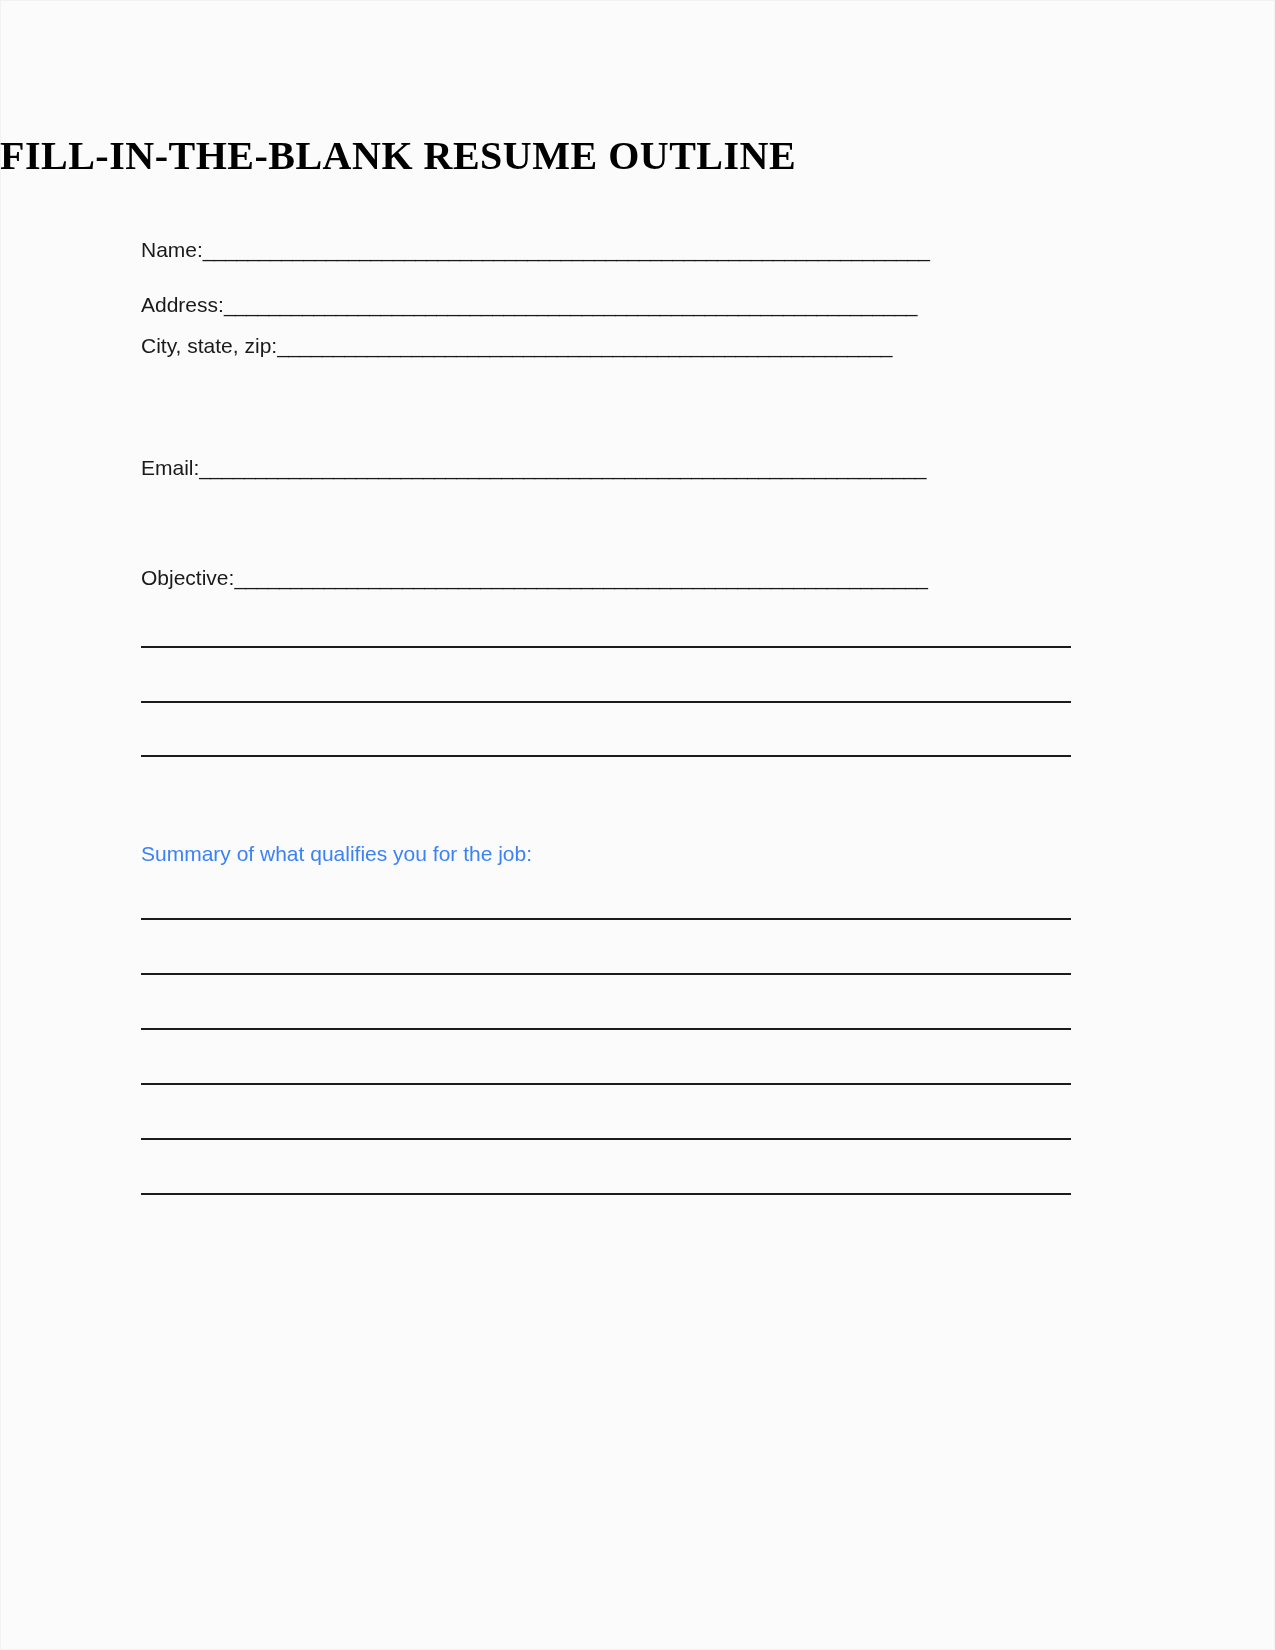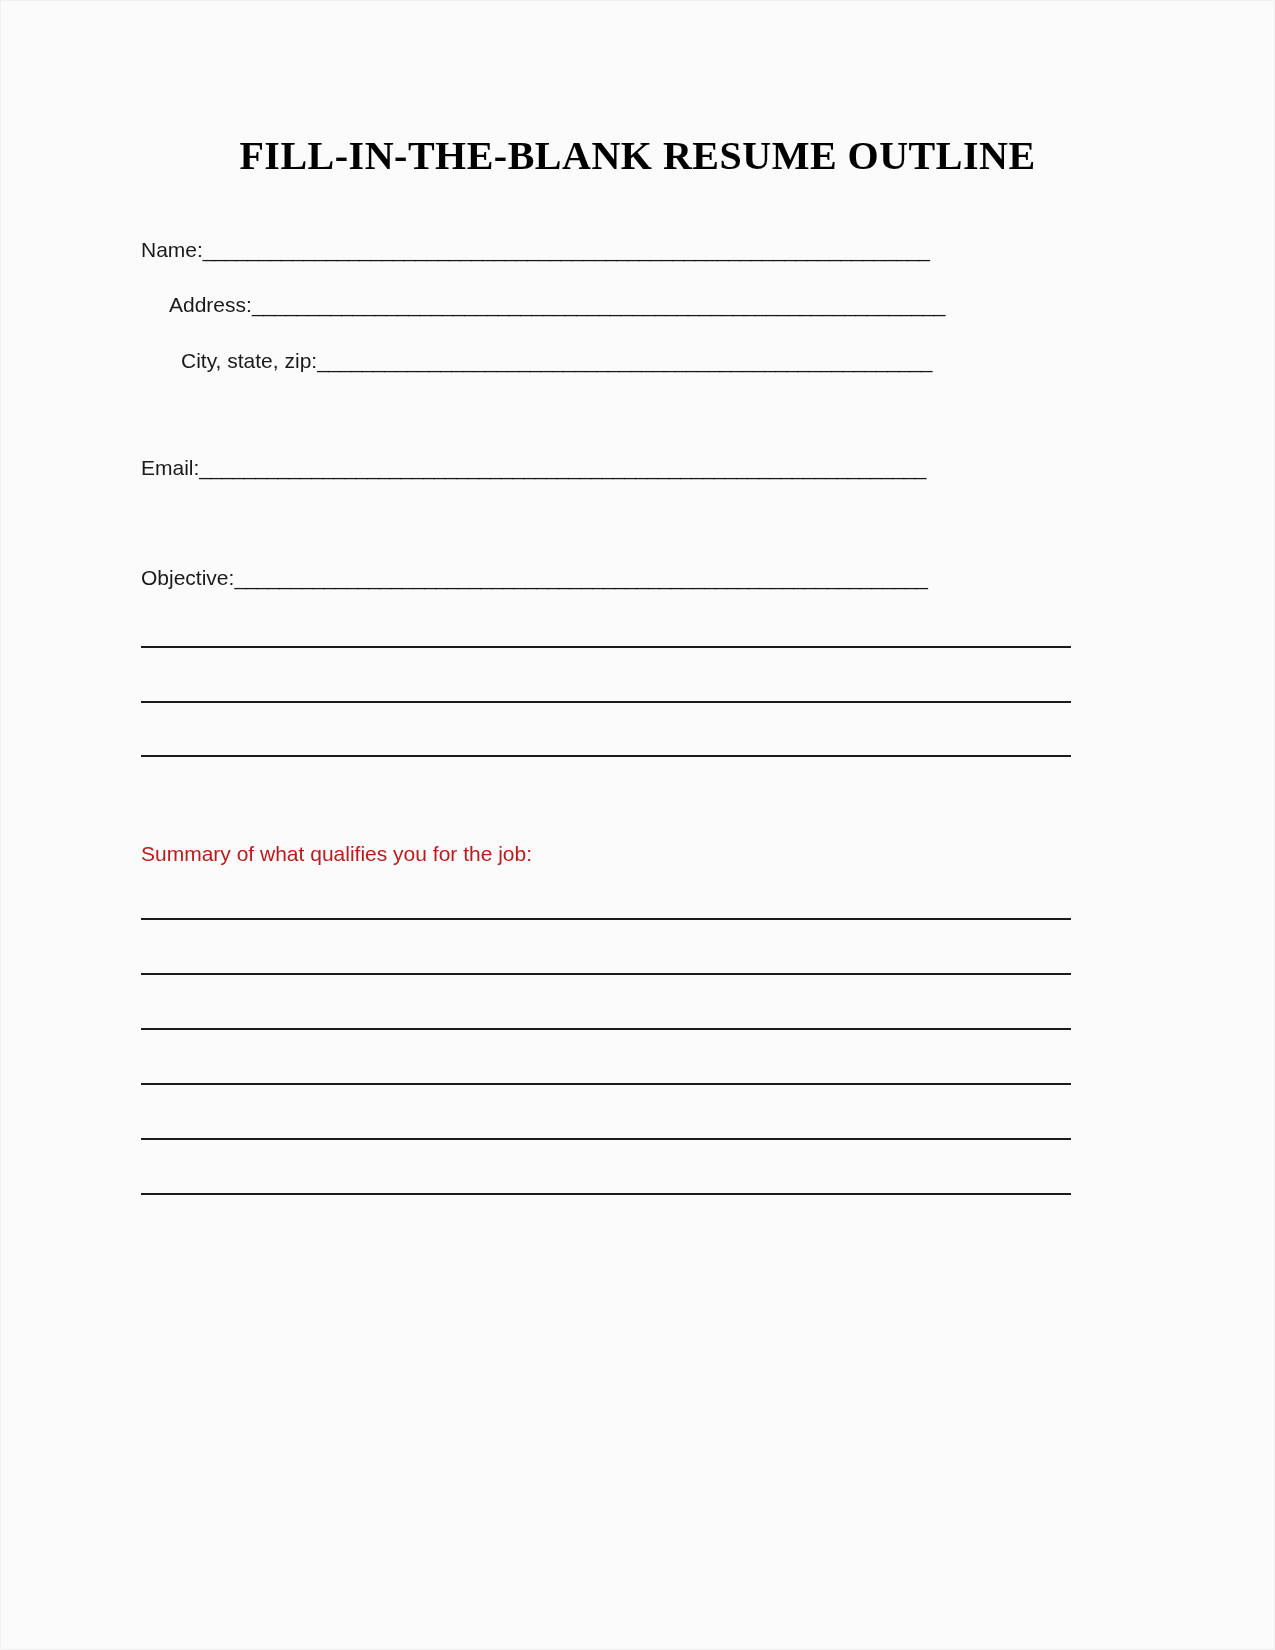--- a/index.html
+++ b/index.html
@@ -29,21 +29,20 @@
     position: absolute;
     left: 0; top: 0; right: 0; bottom: 0;
     box-shadow: inset 0 0 0 1px #f2f2f2;
     pointer-events: none;
   }
   .doc-title {
     position: absolute;
     left: 0;
     top: 132px;
     width: 1275px;
-    text-align: center;
     font-family: "Liberation Serif", serif;
     font-weight: bold;
     font-size: 40px;
     letter-spacing: 0.5px;
     color: #000;
     white-space: nowrap;
   }
   .field-row {
     position: absolute;
     left: 141px;
@@ -65,41 +64,41 @@
     position: absolute;
     left: 141px;
     width: 930px;
     height: 2px;
     background: #1b1b1b;
   }
   .section-label {
     position: absolute;
     left: 141px;
     font-size: 21px;
-    color: #b91c1c;
+    color: #3b82f6;
     white-space: nowrap;
     text-align: center;
   }
 </style>
 </head>
 <body>
 
 <div class="page">
 
   <div class="doc-title">FILL-IN-THE-BLANK RESUME OUTLINE</div>
 
   <div class="field-row" style="top:238px;">
     <span class="field-label">Name:</span><span class="field-rule">_________________________________________________________________</span>
   </div>
 
-  <div class="field-row" style="top:293px;margin-left:28px;">
+  <div class="field-row" style="top:293px;">
     <span class="field-label">Address:</span><span class="field-rule">______________________________________________________________</span>
   </div>
 
-  <div class="field-row" style="top:349px;margin-left:40px;">
+  <div class="field-row" style="top:334px;">
     <span class="field-label">City, state, zip:</span><span class="field-rule">_______________________________________________________</span>
   </div>
 
 
   <div class="field-row" style="top:566px;">
     <span class="field-label">Objective:</span><span class="field-rule">______________________________________________________________</span>
   </div>
 
   <div class="field-row" style="top:456px;">
     <span class="field-label">Email:</span><span class="field-rule">_________________________________________________________________</span>

